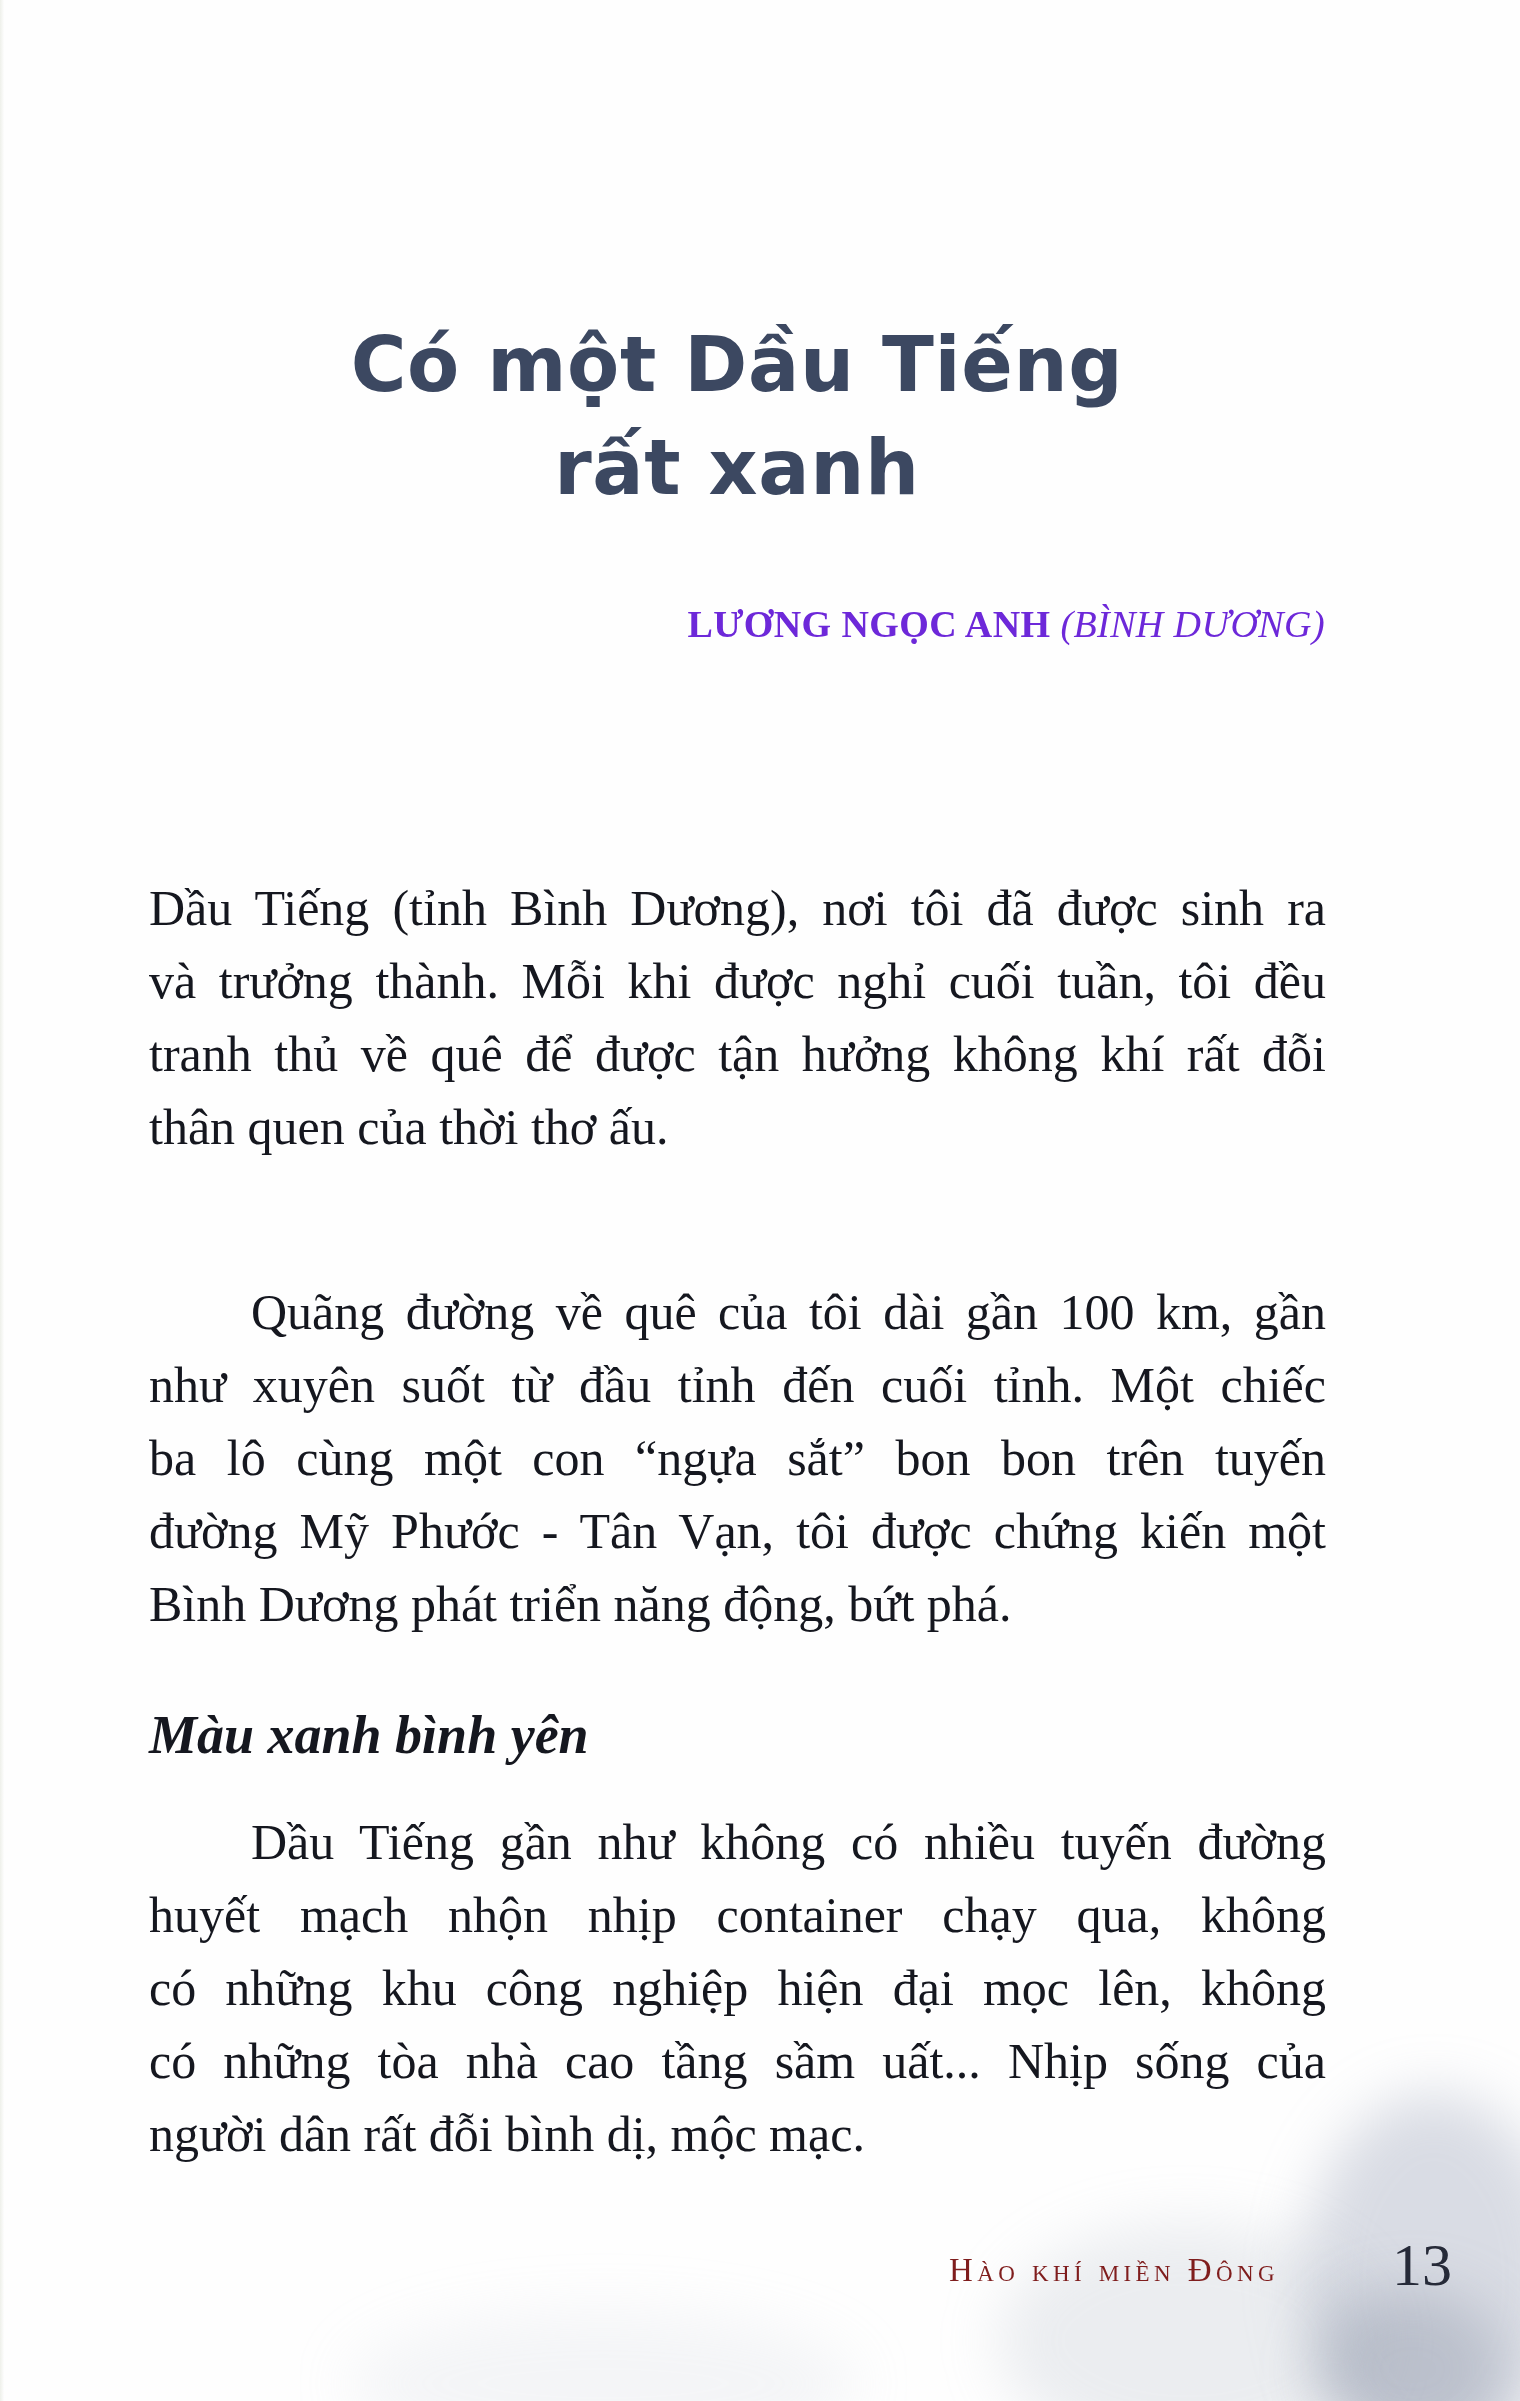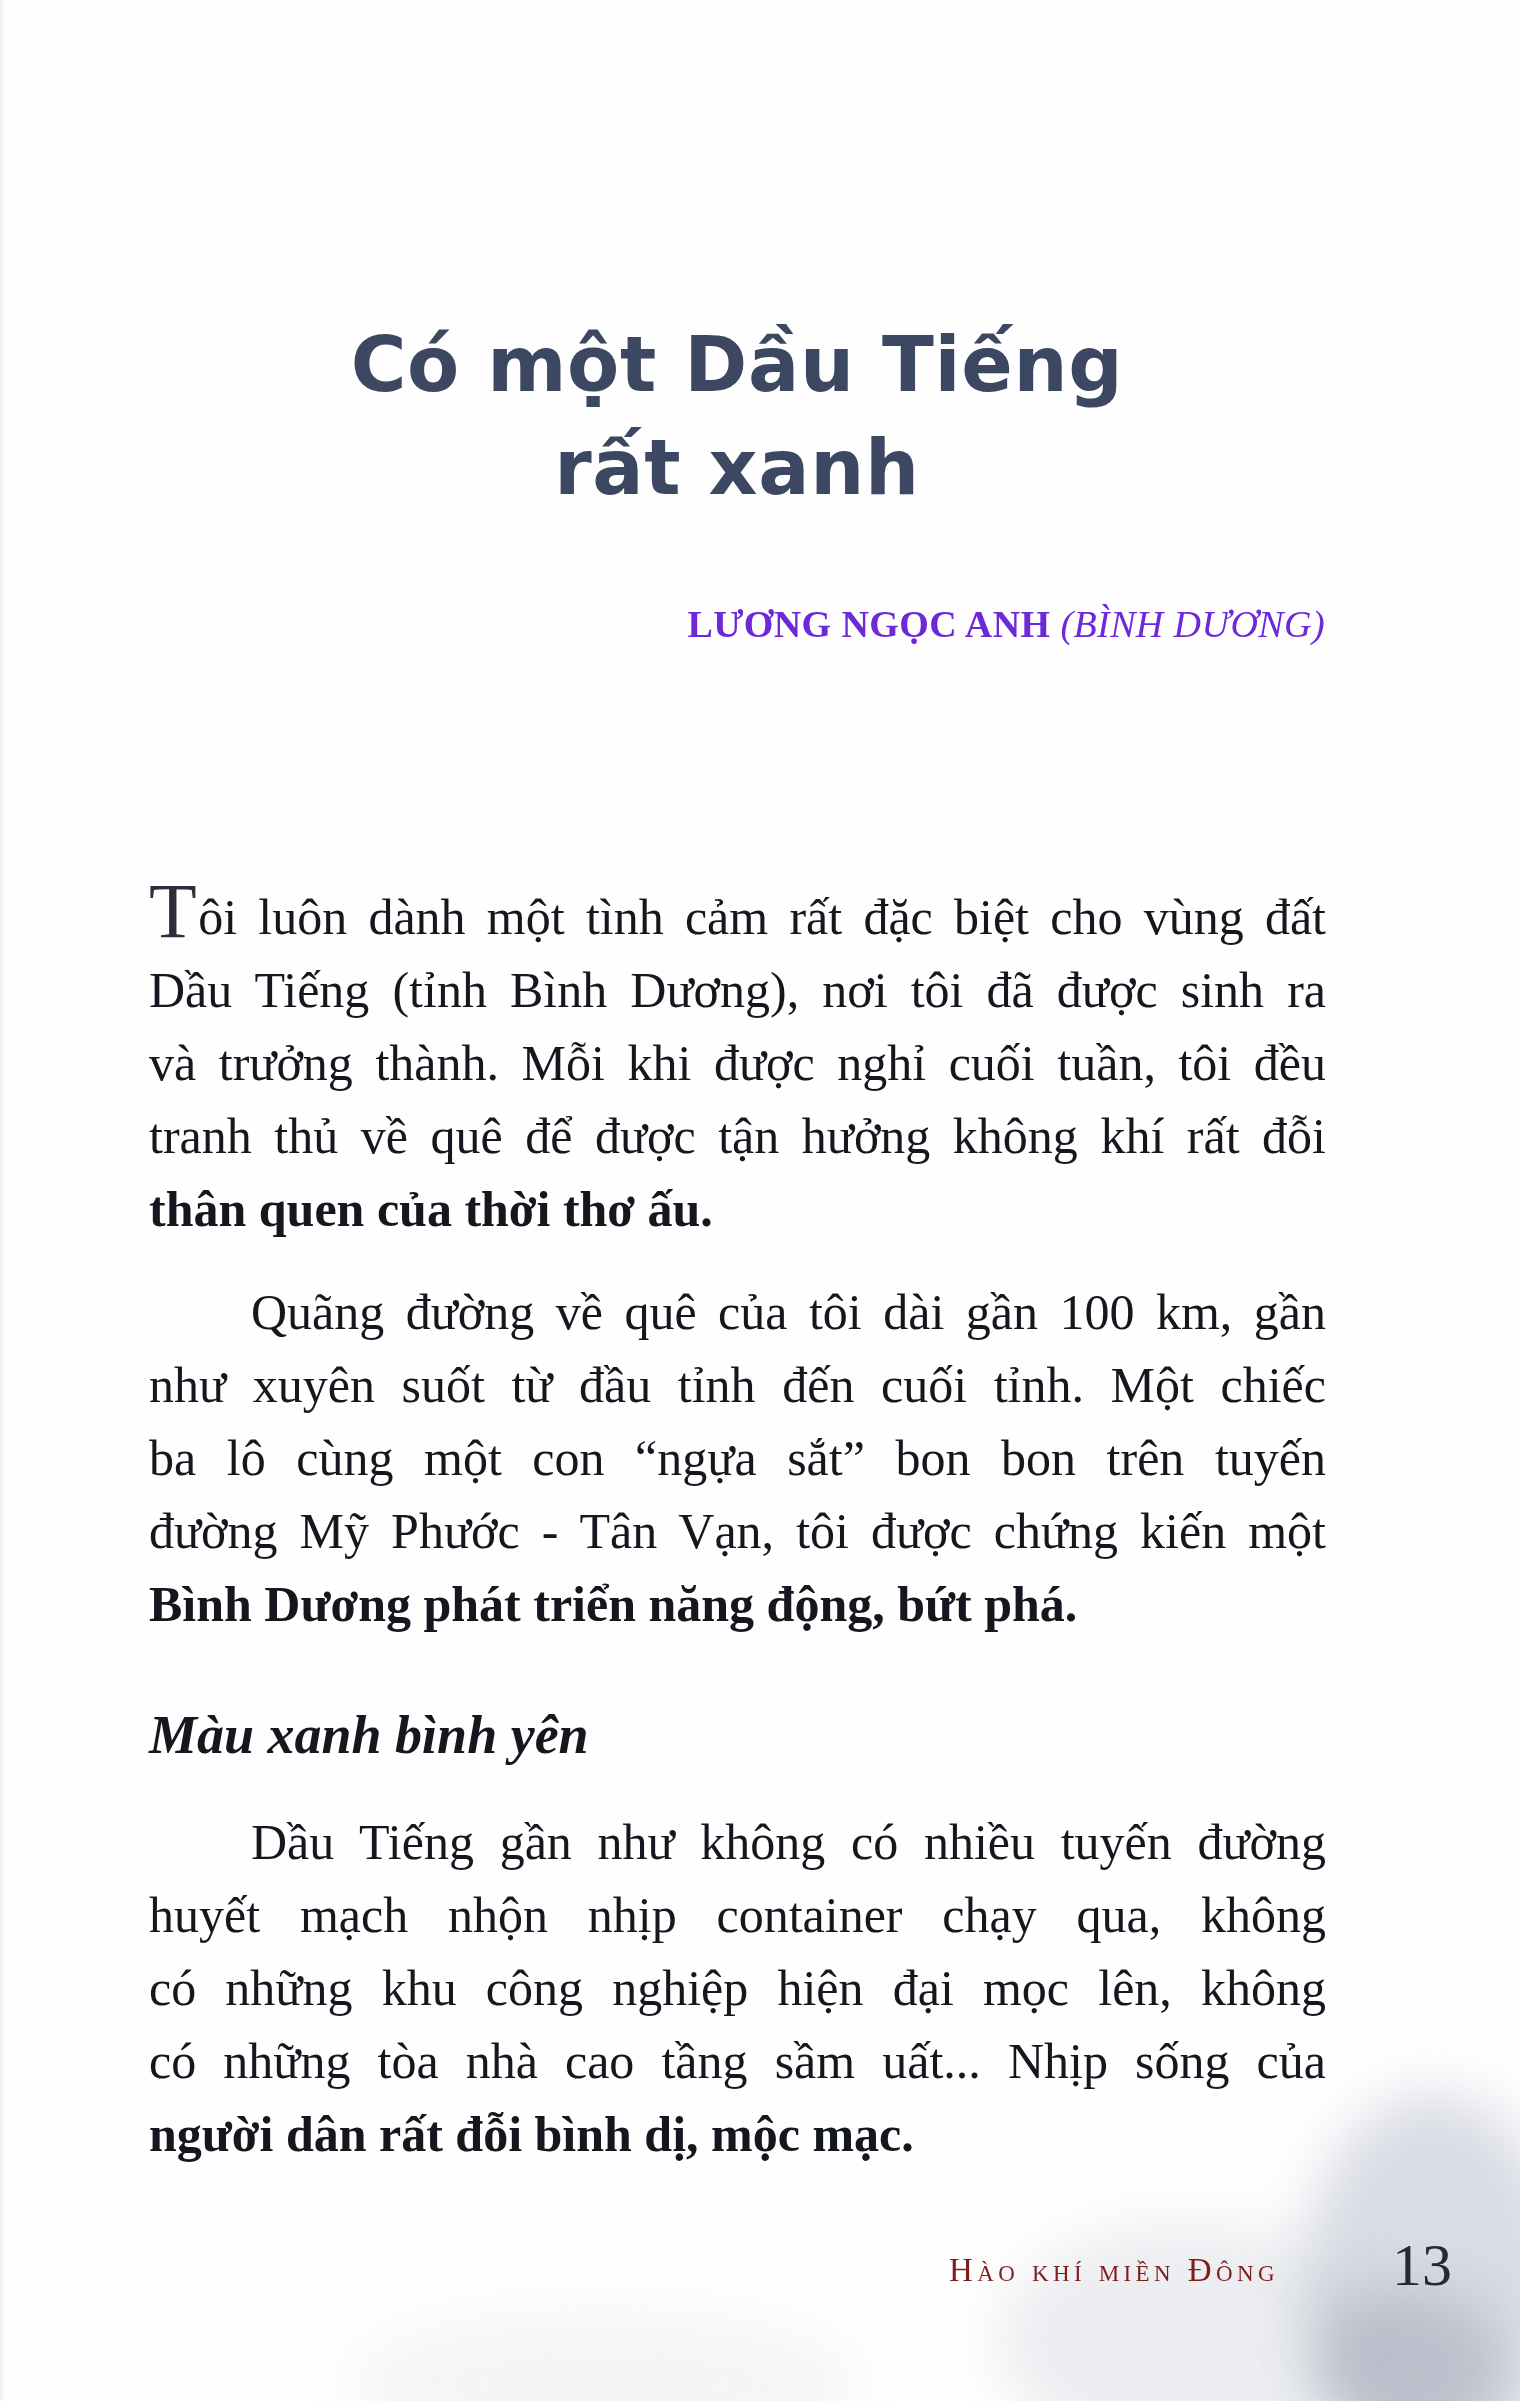--- a/index.html
+++ b/index.html
@@ -27,21 +27,21 @@
     letter-spacing: 0.4px;
   }
   .author .region { font-style: italic; font-weight: normal; }
 
   .body-text {
     position: absolute; left: 149px; width: 1177px; font-size: 50px; line-height: 73px;
     text-align: justify; color: #15171f;
   }
   .para { margin: 0; }
   .para .ln { display: block; text-align: justify; text-align-last: justify; white-space: nowrap; }
-  .para .ln.last { text-align-last: left; font-weight: bold; }
+  .para .ln.last { text-align-last: left; }
   .para .ln.indent { padding-left: 102px; }
   .dropcap { font-size: 78px; line-height: 1; vertical-align: -2.9px; margin-right: 1.5px; color: #2c2f3b; }
 
   .p1 { top: 872px; }
   .p2 { top: 1276px; }
   .subheading {
     position: absolute; left: 149px; top: 1704px; font-size: 54px; font-style: italic; font-weight: bold; color: #15171f;
   }
   .p3 { top: 1806px; }
 
@@ -69,21 +69,20 @@
     <span class="line">rất xanh</span>
   </h1>
 
   <div class="author">
     <span>LƯƠNG NGỌC ANH</span>
     <span class="region">(BÌNH DƯƠNG)</span>
   </div>
 
   <div class="body-text p1">
     <p class="para">
-      <span class="ln"><span class="dropcap">T</span><span>ôi luôn dành một tình cảm rất đặc biệt cho vùng đất</span></span>
       <span class="ln">Dầu Tiếng (tỉnh Bình Dương), nơi tôi đã được sinh ra</span>
       <span class="ln">và trưởng thành. Mỗi khi được nghỉ cuối tuần, tôi đều</span>
       <span class="ln">tranh thủ về quê để được tận hưởng không khí rất đỗi</span>
       <span class="ln last">thân quen của thời thơ ấu.</span>
     </p>
   </div>
 
   <div class="body-text p2">
     <p class="para">
       <span class="ln indent">Quãng đường về quê của tôi dài gần 100 km, gần</span>

